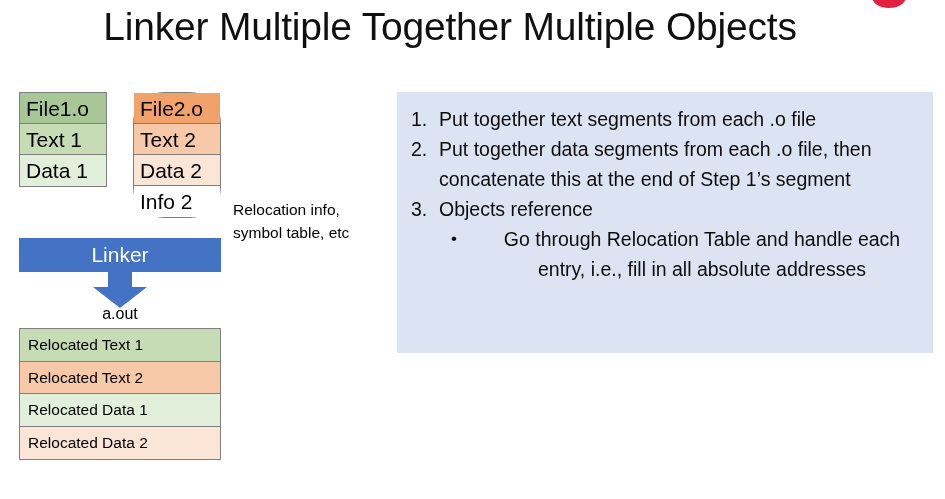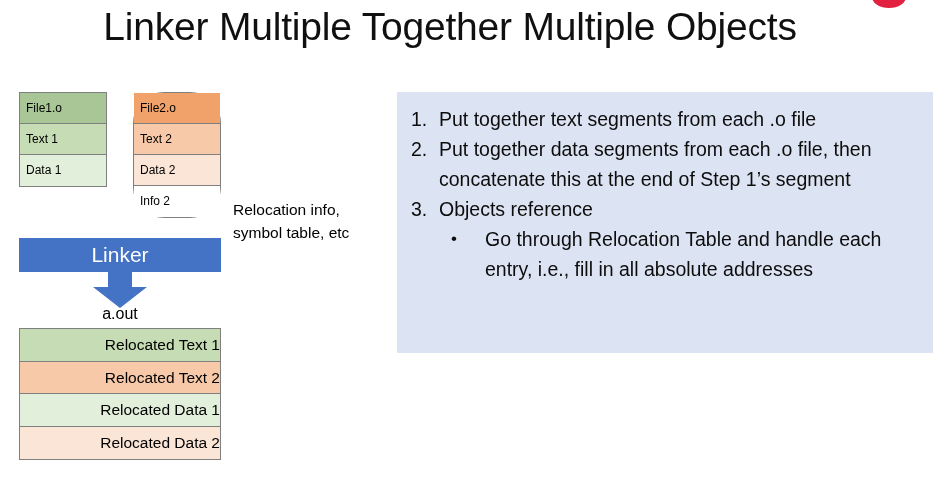--- a/index.html
+++ b/index.html
@@ -48,21 +48,21 @@
     width: 88px;
     border: 1px solid #7f7f7f;
     box-sizing: border-box;
   }
   #objfile-col-1 { left: 19px; top: 92px; }
   #objfile-col-2 { left: 133px; top: 92px; border-radius: 31px; }
 
   .objfile-cell {
     height: 31px;
     line-height: 31px;
-    font-size: 12px;
+    font-size: 21px;
     padding-left: 6px;
     box-sizing: border-box;
     border-bottom: 1px solid #7f7f7f;
     white-space: nowrap;
     overflow: hidden;
   }
   .objfile-cell:last-child { border-bottom: none; }
 
   
   #relocation-note {
@@ -117,21 +117,20 @@
   }
   .aout-cell {
     height: 32.5px;
     line-height: 32.5px;
     font-size: 15.5px;
     padding-left: 8px;
     box-sizing: border-box;
     border-bottom: 1px solid #7f7f7f;
     white-space: nowrap;
     overflow: hidden;
-    text-align: right;
   }
   .aout-cell:last-child { border-bottom: none; }
 
   
   #steps-panel {
     position: absolute;
     left: 397px;
     top: 92px;
     width: 536px;
     height: 261px;
@@ -160,21 +159,21 @@
     line-height: 30px;
     color: #0d0d0d;
     margin-left: 40px;
   }
   .substep-bullet {
     width: 34px;
     flex: 0 0 34px;
     text-align: left;
     font-size: 17px;
   }
-  .substep-text { flex: 1 1 auto; }
+  .substep-text { flex: 1 1 auto; text-align: center; }
 </style>
 </head>
 <body>
 
 <div id="red-dot" style="background: rgb(226, 32, 63);"></div>
 
 <div id="slide-title">Linker Multiple Together Multiple Objects</div>
 
 <div class="objfile-col" id="objfile-col-1">
   <div class="objfile-cell" style="background: rgb(169, 199, 150);">File1.o</div>

